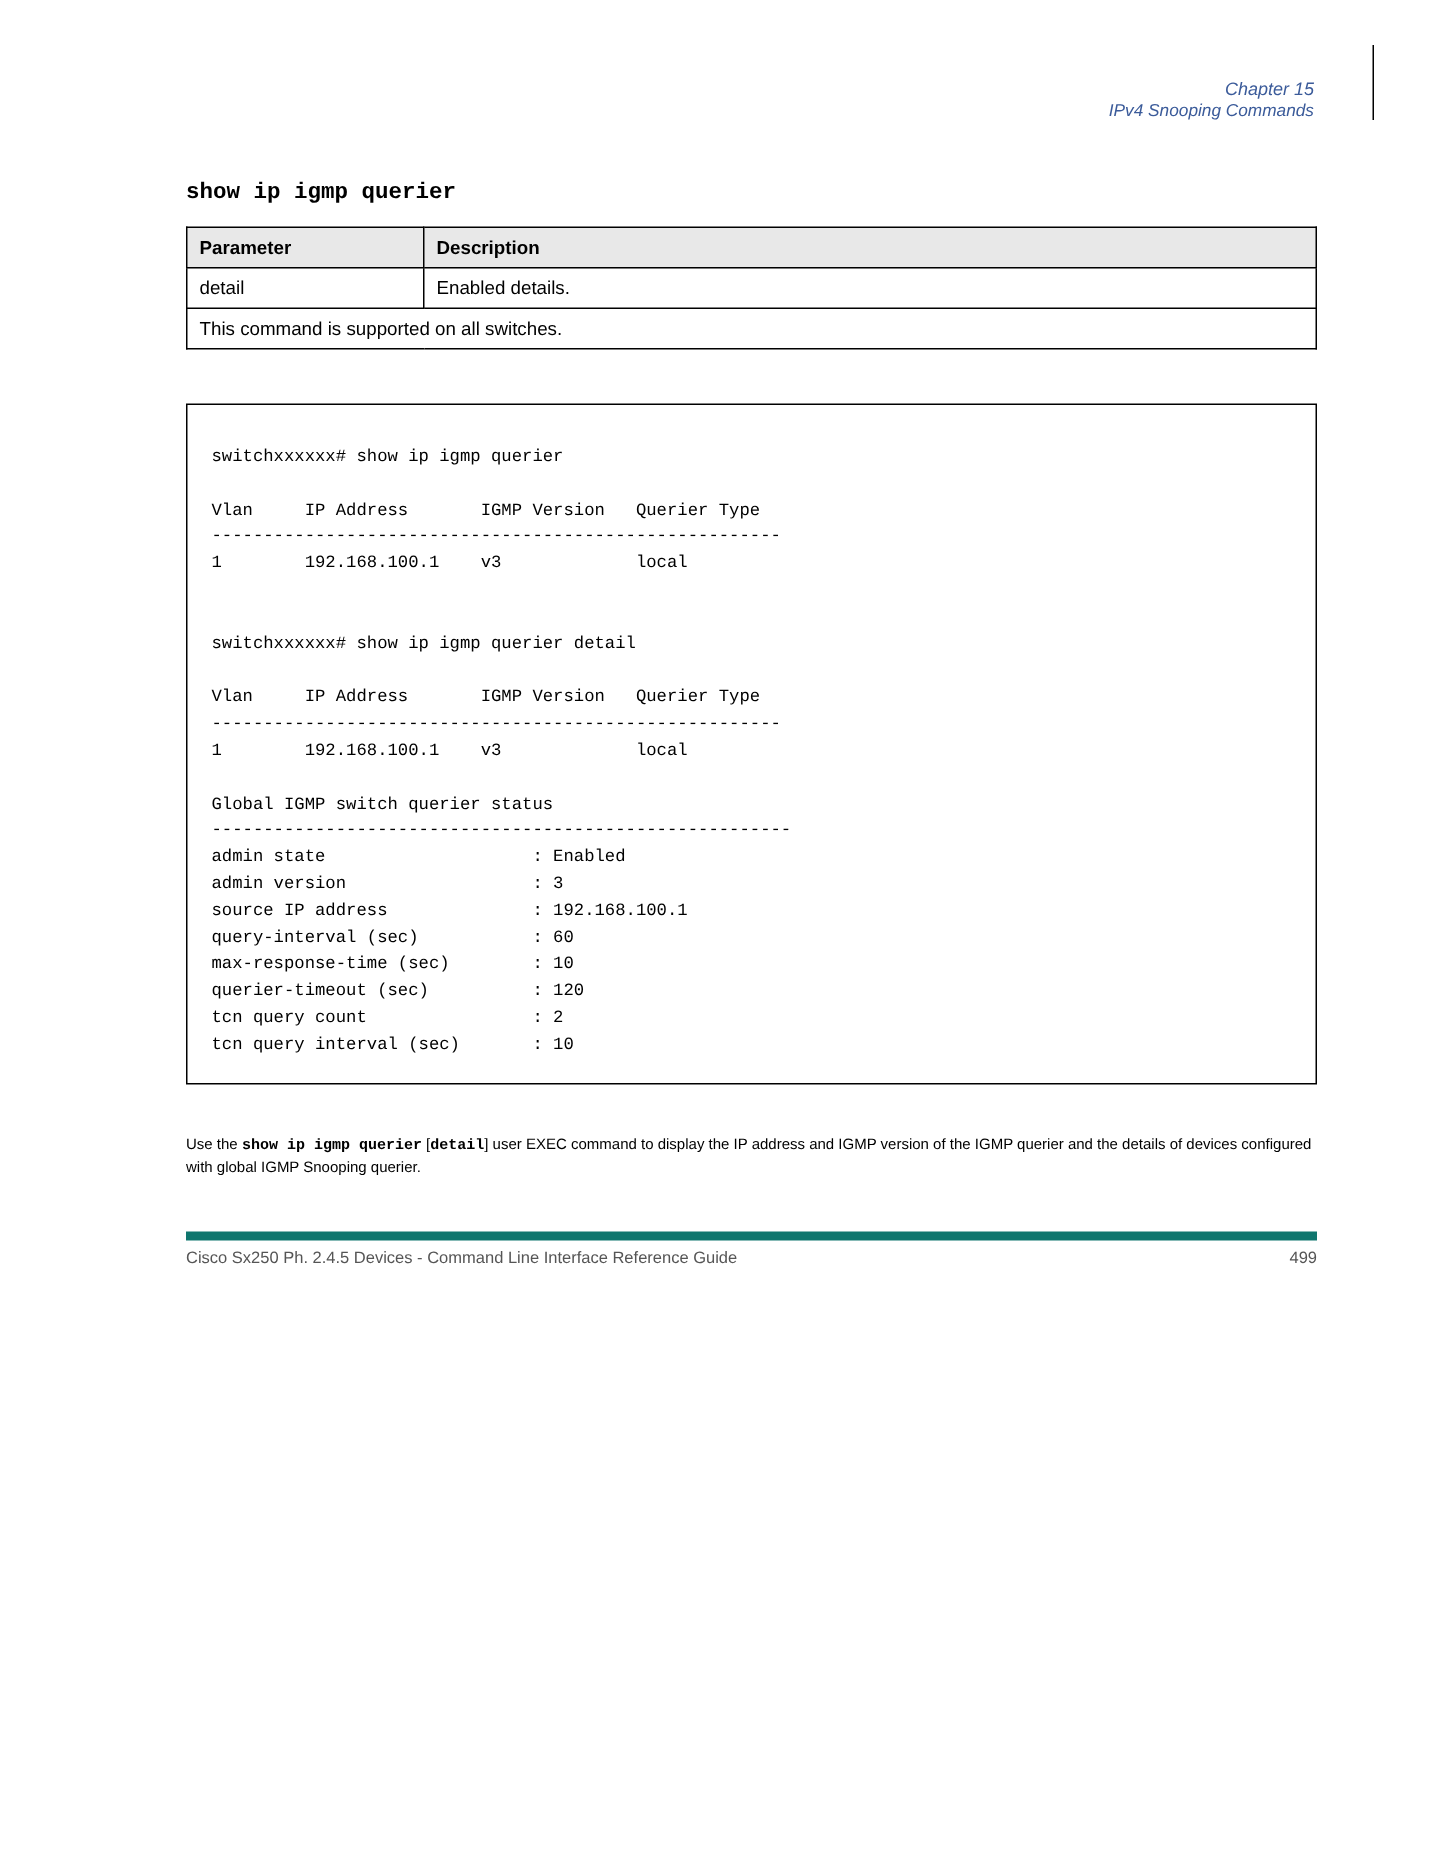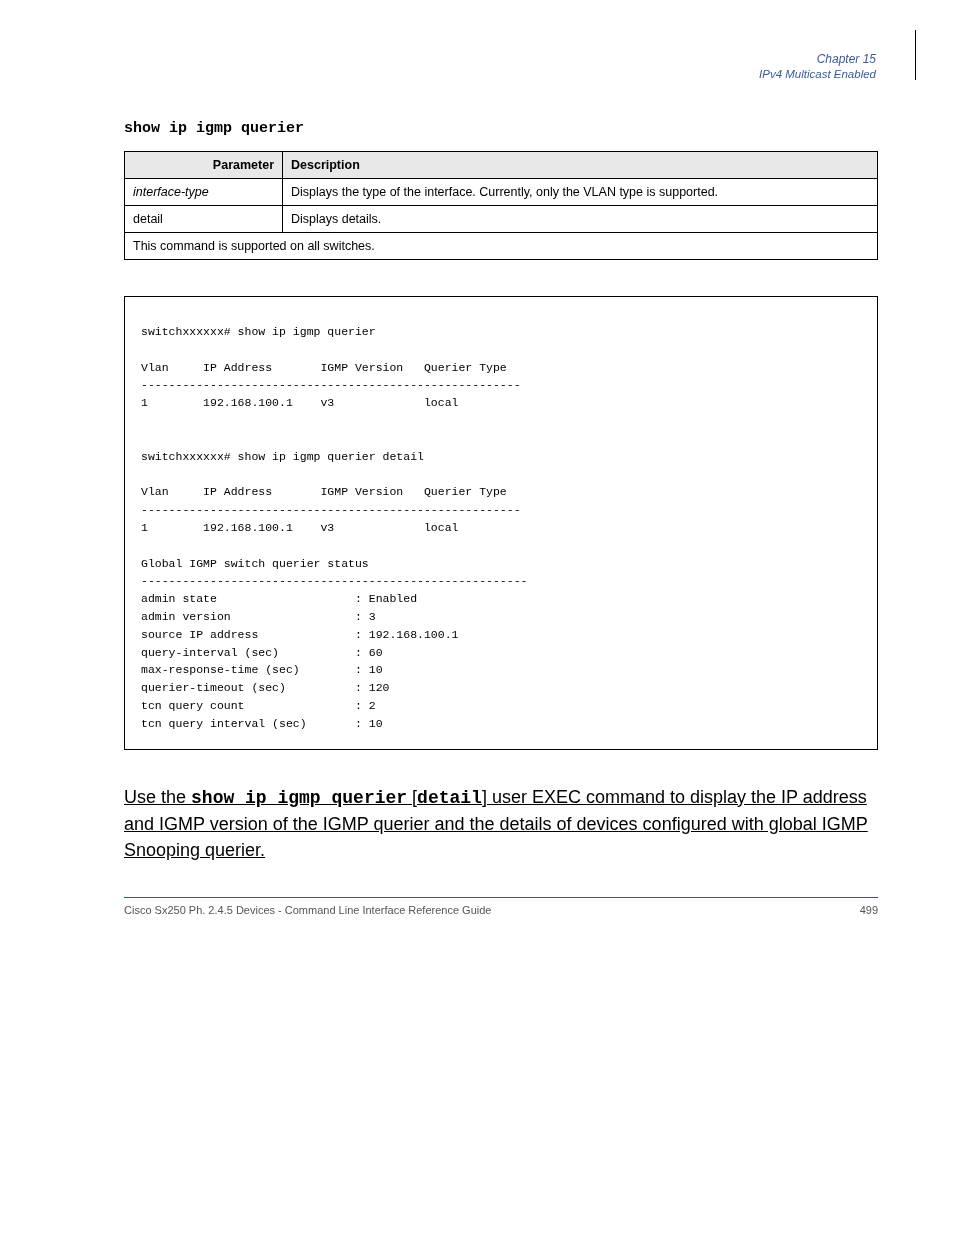--- a/index.html
+++ b/index.html
@@ -64,21 +64,21 @@
   .ltable th, .ltable td {
     border: 1px solid #000;
     padding: 6px 8px;
     vertical-align: top;
     text-align: left;
   }
   .ltable th {
     background: #e8e8e8;
     font-weight: bold;
   }
-  .ltable .col1 { width: 158px; text-align: right; }
+  .ltable .col1 { width: 158px; }
 
   .example-title {
     font-size: 13px;
     margin: 0 0 10px 0;
   }
   .codebox {
     border: 1px solid #000;
     padding: 26px 16px 16px 16px;
     font-family: "Courier New", monospace;
     font-size: 11.5px;
@@ -86,69 +86,64 @@
     white-space: pre;
     margin-bottom: 34px;
   }
 
   .section-title-italic {
     font-style: italic;
     font-size: 15px;
     margin: 0 0 12px 0;
   }
   .body-text {
-    font-size: 18px;
+    font-size: 10px;
     line-height: 1.45;
-    text-decoration: underline;
   }
   .mono { font-family: "Courier New", monospace; }
 
   .footer-space {
     position:relative;
     margin-top: 34px;
-    border-top: 1px solid #0f766e;
+    border-top: 6px solid #0f766e;
     padding-top: 6px;
     font-size: 11px;
     color: #555;
     display:flex;
     align-items:center;
   }
   .footer-space .pn{
     margin-left:auto;
   }
 </style>
 </head>
 <body>
 
 <div class="page">
   <div class="header-divider"></div>
   <div class="header-right">
     <div class="line1">Chapter 15</div>
-    <div class="line2">IPv4 Multicast Enabled</div>
+    <div class="line2">IPv4 Snooping Commands</div>
   </div>
 
   <div class="content">
 
     <div class="cmd-title">show ip igmp querier</div>
 
     <table class="ltable">
       <thead>
         <tr>
           <th class="col1">Parameter</th>
           <th>Description</th>
         </tr>
       </thead>
       <tbody>
         <tr>
-          <td><em>interface-type</em></td>
-          <td>Displays the type of the interface. Currently, only the VLAN type is supported.</td>
-        </tr>
-        <tr>
           <td>detail</td>
-          <td>Displays details.</td>
+          <td>Enabled details.</td>
         </tr>
         <tr>
           <td colspan="2">This command is supported on all switches.</td>
         </tr>
       </tbody>
     </table>
 
 
     <div class="codebox">switchxxxxxx# show ip igmp querier
 

